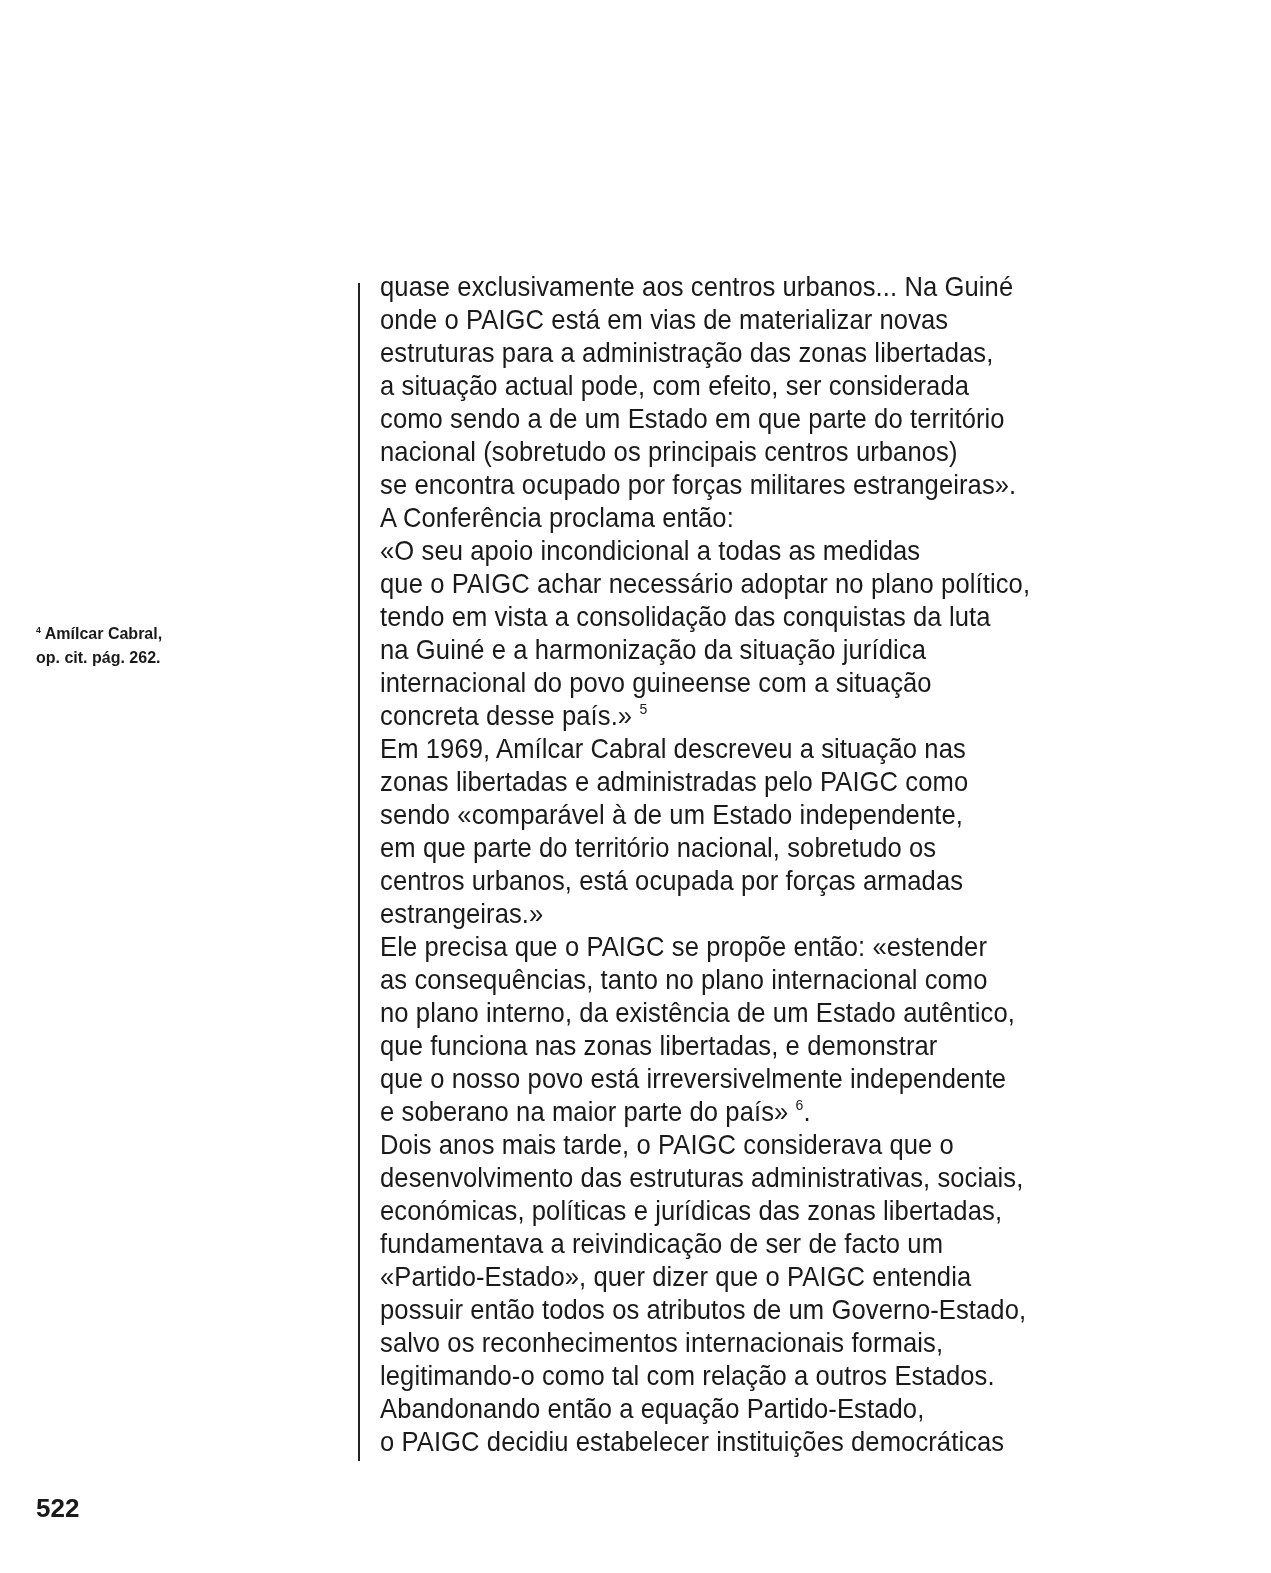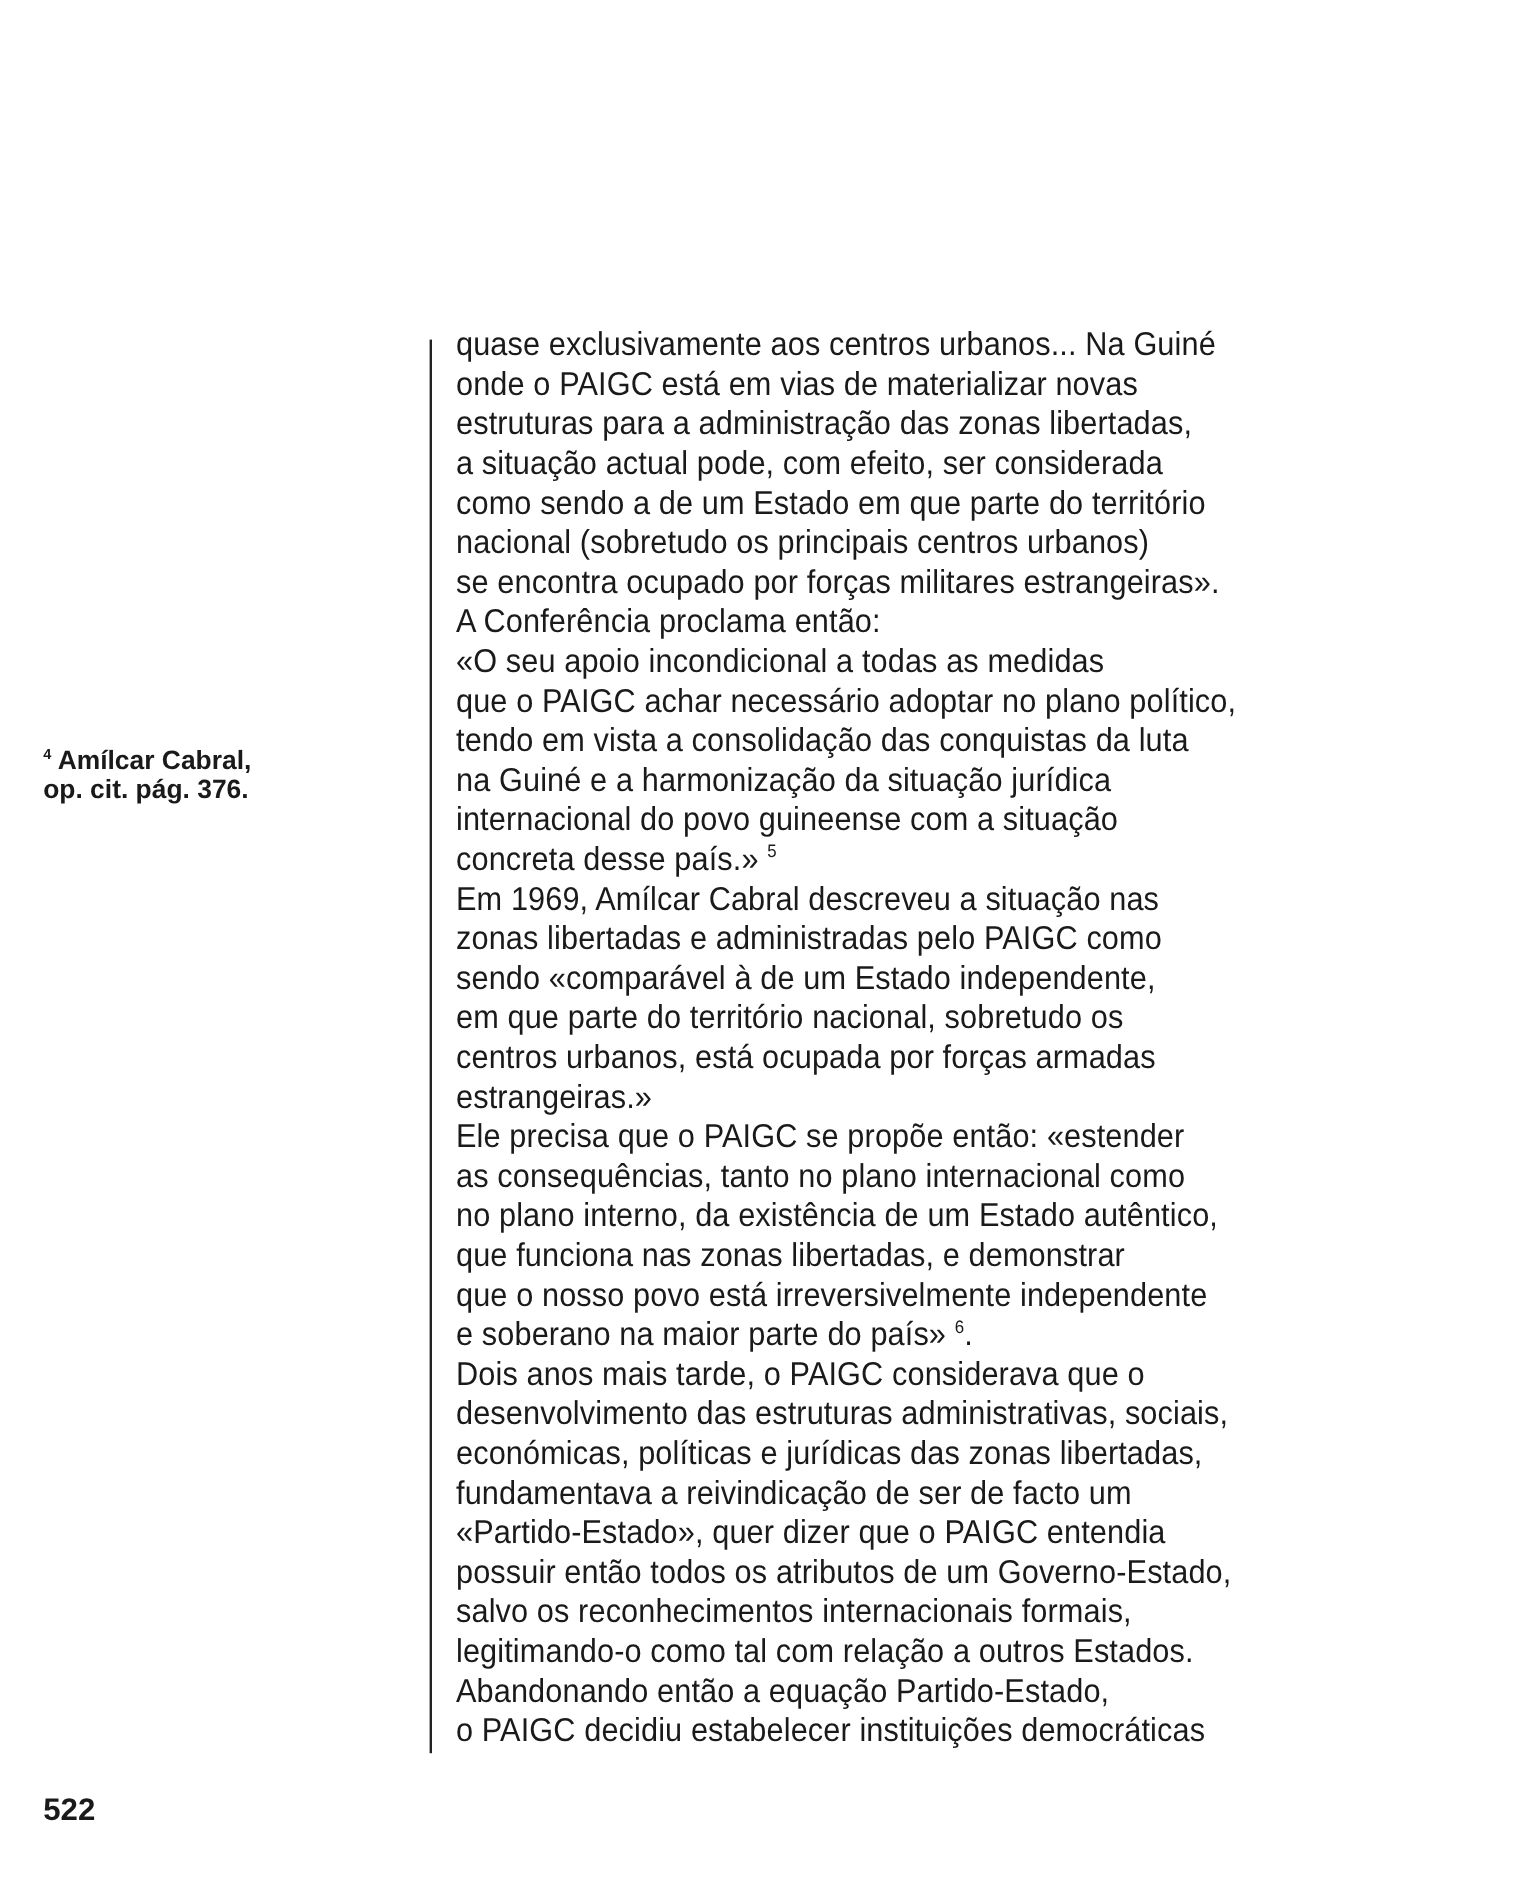--- a/index.html
+++ b/index.html
@@ -9,21 +9,21 @@
     position: absolute; left: 380px; top: 270px; width: 860px;
     font-family: "Liberation Sans", sans-serif; font-size: 27.5px; line-height: 33px;
     letter-spacing: 0.1px; transform: scaleX(0.93); transform-origin: left top;
   }
   .main-text .line { white-space: nowrap; display: block; }
   .rule {
     position: absolute; left: 358px; top: 283px; width: 2px; height: 1178px; background: #222;
   }
   .note {
     position: absolute; left: 36px; font-family: "Liberation Sans", sans-serif;
-    font-size: 22px; line-height: 23.5px; font-weight: bold; color: #1a1a1a;
+    font-size: 16px; line-height: 23.5px; font-weight: bold; color: #1a1a1a;
   }
   .note .line { display: block; white-space: nowrap; }
   sup { font-size: 0.55em; vertical-align: 0.7em; line-height: 0; }
   .page-number {
     position: absolute; left: 36px; top: 1493px; font-family: "Liberation Sans", sans-serif;
     font-size: 26px; font-weight: bold;
   }
 </style>
 </head>
 <body>
@@ -66,19 +66,19 @@
     <span class="line">salvo os reconhecimentos internacionais formais,</span>
     <span class="line">legitimando-o como tal com relação a outros Estados.</span>
     <span class="line">Abandonando então a equação Partido-Estado,</span>
     <span class="line">o PAIGC decidiu estabelecer instituições democráticas</span>
   </div>
 
   <div class="rule"></div>
 
   <div class="note" style="top:622px;">
     <span class="line"><sup>4</sup> <span>Amílcar Cabral,</span></span>
-    <span class="line">op. cit. pág. 376.</span>
+    <span class="line">op. cit. pág. 262.</span>
   </div>
 
 
 
   <div class="page-number">522</div>
 </div>
 
 </body></html>

